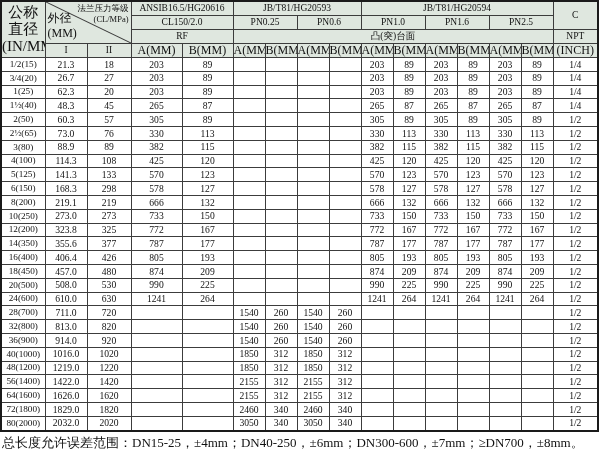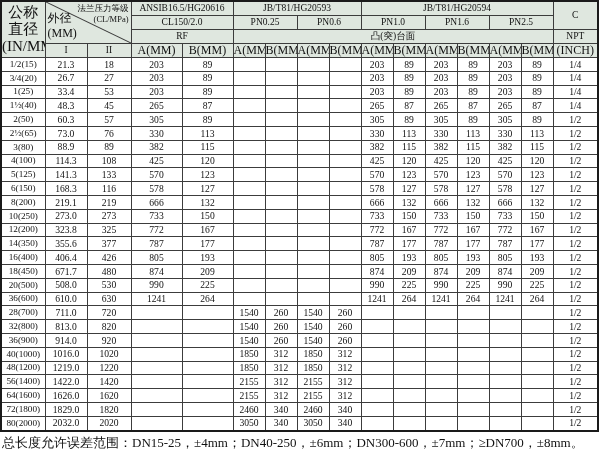--- a/index.html
+++ b/index.html
@@ -147,22 +147,22 @@
         <td>203</td>
         <td>89</td>
         <td>203</td>
         <td>89</td>
         <td>203</td>
         <td>89</td>
         <td>1/4</td>
       </tr>
       <tr>
         <td class="dn">1(25)</td>
-        <td>33.4</td>
-        <td>53</td>
+        <td>62.3</td>
+        <td>20</td>
         <td>203</td>
         <td>89</td>
         <td></td>
         <td></td>
         <td></td>
         <td></td>
         <td>203</td>
         <td>89</td>
         <td>203</td>
         <td>89</td>
@@ -274,21 +274,21 @@
         <td>123</td>
         <td>570</td>
         <td>123</td>
         <td>570</td>
         <td>123</td>
         <td>1/2</td>
       </tr>
       <tr>
         <td class="dn">6(150)</td>
         <td>168.3</td>
-        <td>116</td>
+        <td>298</td>
         <td>578</td>
         <td>127</td>
         <td></td>
         <td></td>
         <td></td>
         <td></td>
         <td>578</td>
         <td>127</td>
         <td>578</td>
         <td>127</td>
@@ -381,21 +381,21 @@
         <td>805</td>
         <td>193</td>
         <td>805</td>
         <td>193</td>
         <td>805</td>
         <td>193</td>
         <td>1/2</td>
       </tr>
       <tr>
         <td class="dn">18(450)</td>
-        <td>671.7</td>
+        <td>457.0</td>
         <td>480</td>
         <td>874</td>
         <td>209</td>
         <td></td>
         <td></td>
         <td></td>
         <td></td>
         <td>874</td>
         <td>209</td>
         <td>874</td>
@@ -416,21 +416,21 @@
         <td></td>
         <td>990</td>
         <td>225</td>
         <td>990</td>
         <td>225</td>
         <td>990</td>
         <td>225</td>
         <td>1/2</td>
       </tr>
       <tr>
-        <td class="dn">36(600)</td>
+        <td class="dn">24(600)</td>
         <td>610.0</td>
         <td>630</td>
         <td>1241</td>
         <td>264</td>
         <td></td>
         <td></td>
         <td></td>
         <td></td>
         <td>1241</td>
         <td>264</td>

